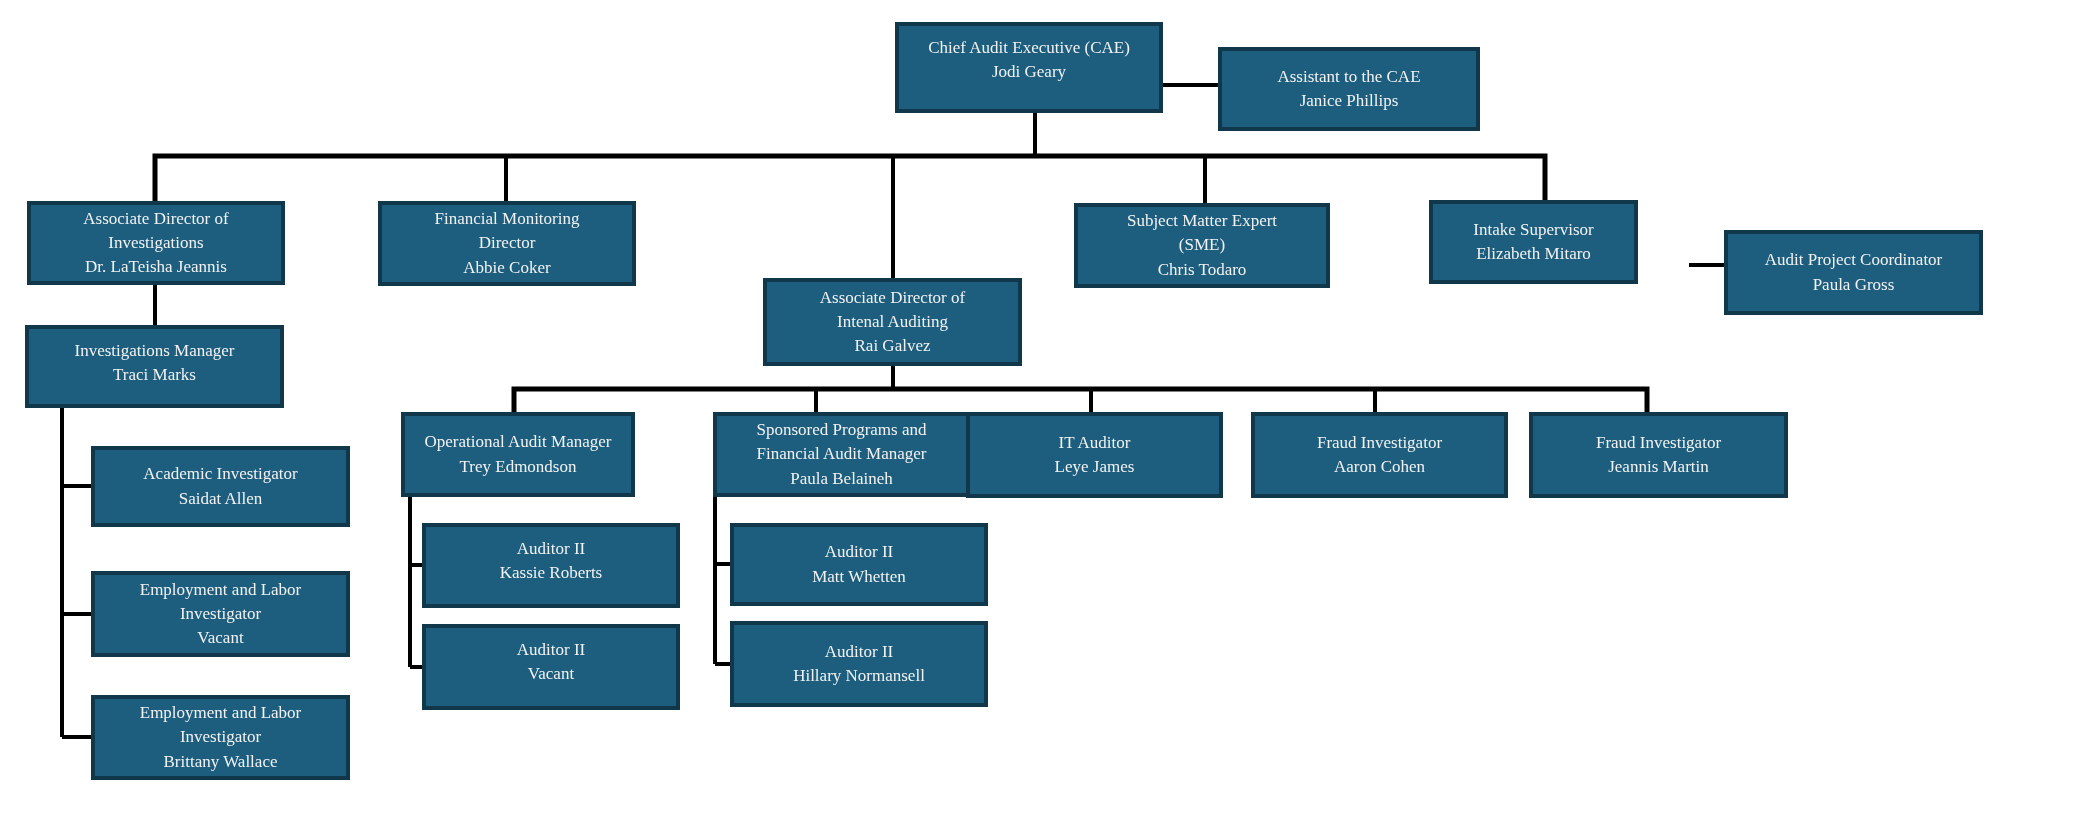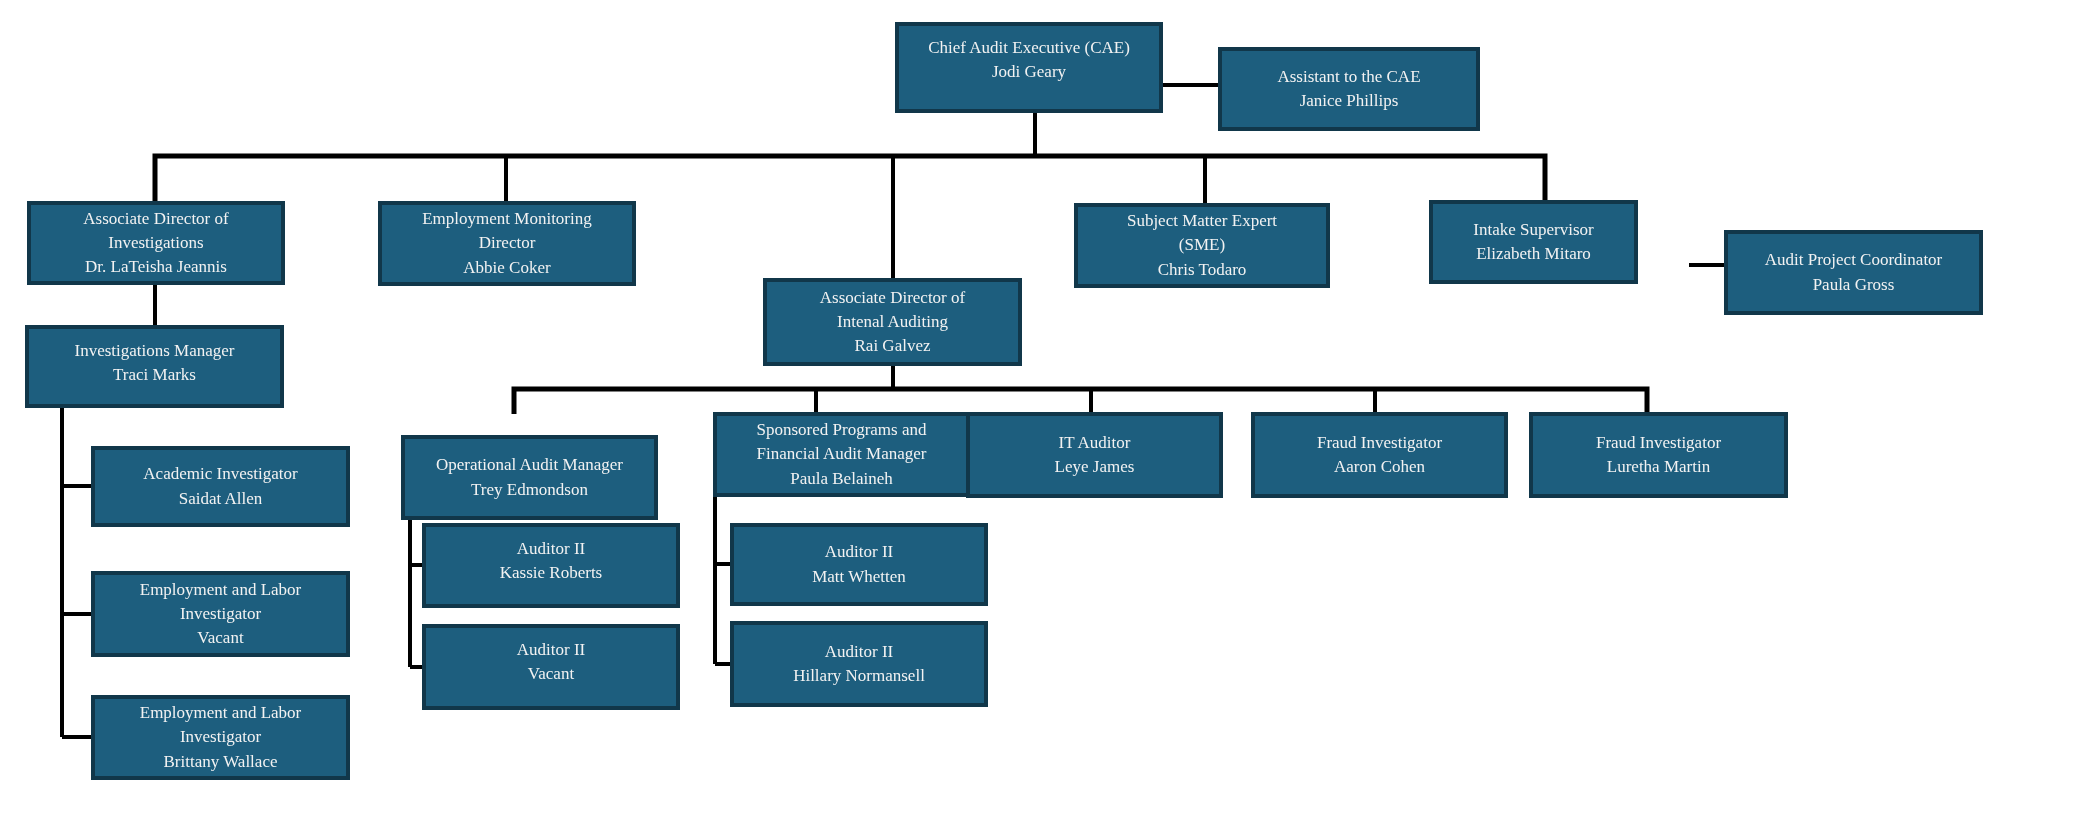--- a/index.html
+++ b/index.html
@@ -78,21 +78,21 @@
     <span>Janice Phillips</span>
   </div>
 
   <div class="node" style="left:27px;top:201px;width:258px;height:84px;">
     <span>Associate Director of</span>
     <span>Investigations</span>
     <span>Dr. LaTeisha Jeannis</span>
   </div>
 
   <div class="node" style="left:378px;top:201px;width:258px;height:85px;">
-    <span>Employment Monitoring</span>
+    <span>Financial Monitoring</span>
     <span>Director</span>
     <span>Abbie Coker</span>
   </div>
 
   <div class="node" style="left:763px;top:278px;width:259px;height:88px;">
     <span>Associate Director of</span>
     <span>Intenal Auditing</span>
     <span>Rai Galvez</span>
   </div>
 
@@ -127,21 +127,21 @@
     <span>Investigator</span>
     <span>Vacant</span>
   </div>
 
   <div class="node" style="left:91px;top:695px;width:259px;height:85px;">
     <span>Employment and Labor</span>
     <span>Investigator</span>
     <span>Brittany Wallace</span>
   </div>
 
-  <div class="node" style="left:401px;top:412px;width:257px;height:85px;margin-top:23px;">
+  <div class="node" style="left:401px;top:412px;width:234px;height:85px;">
     <span>Operational Audit Manager</span>
     <span>Trey Edmondson</span>
   </div>
 
   <div class="node" style="left:684px;top:412px;width:257px;height:85px;margin-left:29px;">
     <span>Sponsored Programs and</span>
     <span>Financial Audit Manager</span>
     <span>Paula Belaineh</span>
   </div>
 
@@ -150,21 +150,21 @@
     <span>Leye James</span>
   </div>
 
   <div class="node" style="left:1251px;top:412px;width:257px;height:86px;">
     <span>Fraud Investigator</span>
     <span>Aaron Cohen</span>
   </div>
 
   <div class="node" style="left:1529px;top:412px;width:259px;height:86px;">
     <span>Fraud Investigator</span>
-    <span>Luretha Martin</span>
+    <span>Jeannis Martin</span>
   </div>
 
   <div class="node top-align" style="left:422px;top:523px;width:258px;height:85px;">
     <span>Auditor II</span>
     <span>Kassie Roberts</span>
   </div>
 
   <div class="node top-align" style="left:422px;top:624px;width:258px;height:86px;">
     <span>Auditor II</span>
     <span>Vacant</span>

